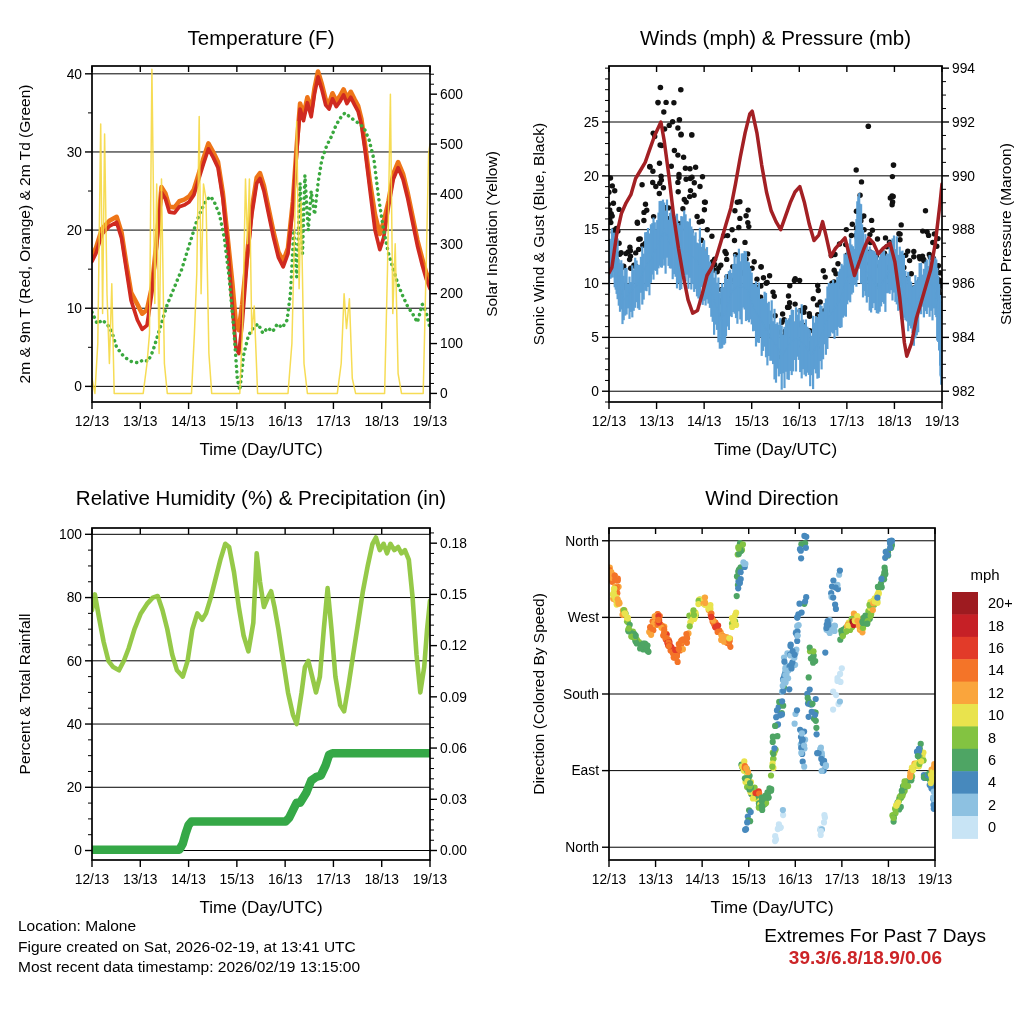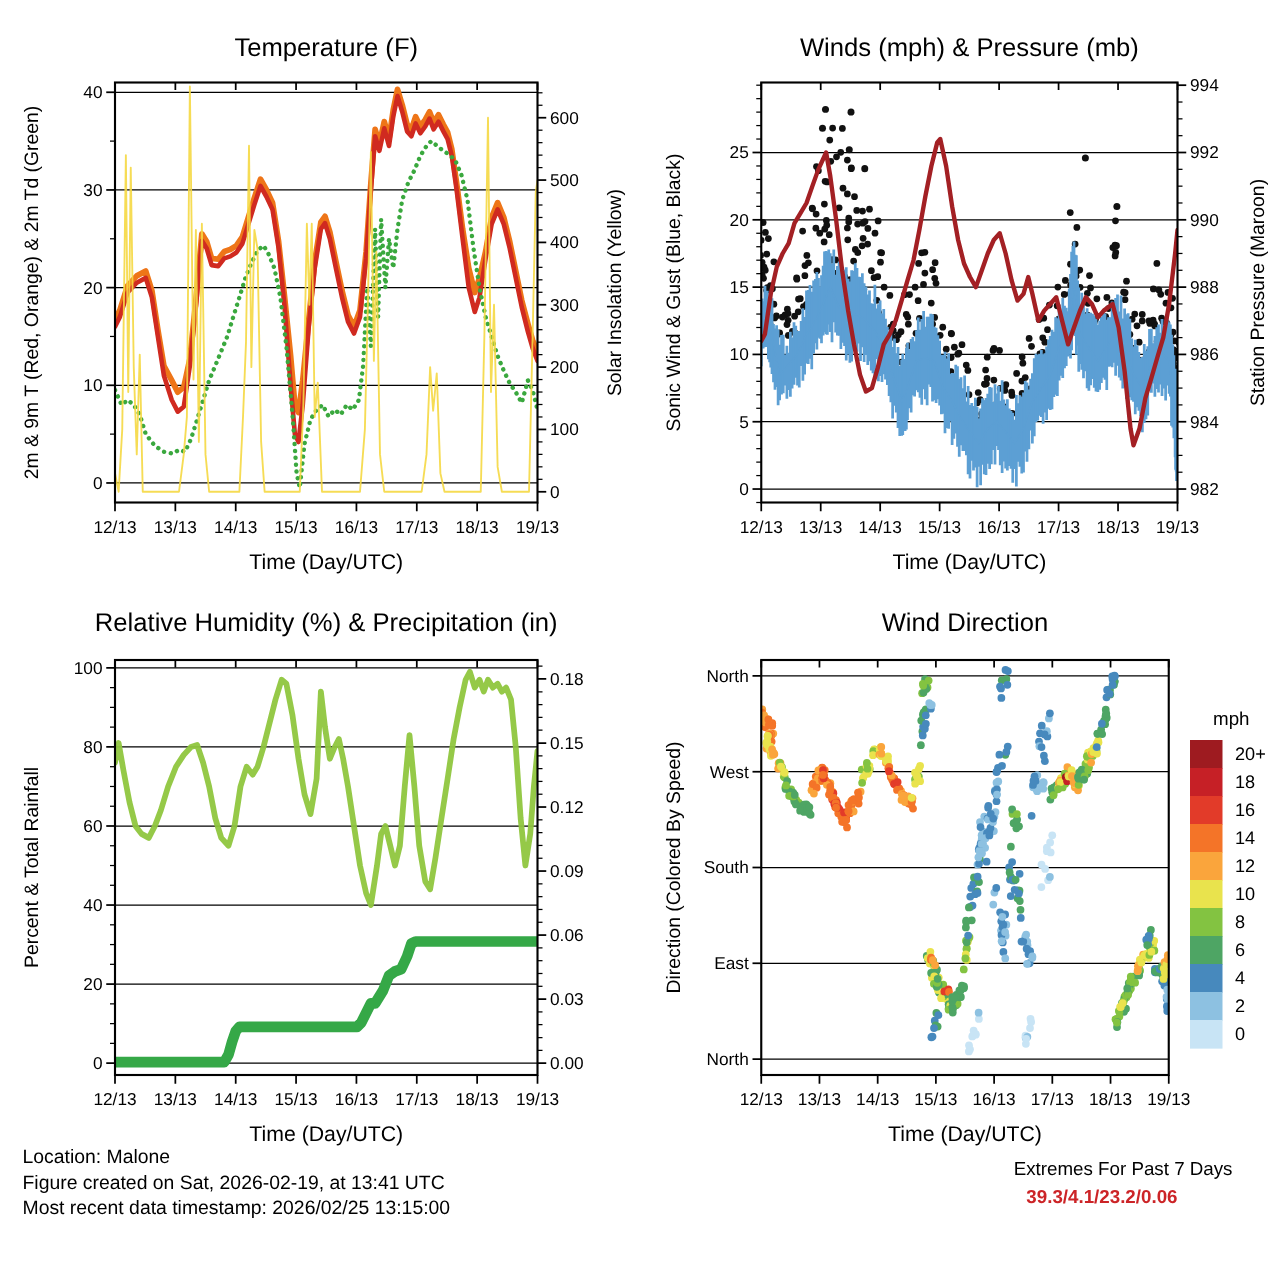--- a/index.html
+++ b/index.html
@@ -1,21 +1,21 @@
 <!DOCTYPE html>
 <html><head>
 <meta charset="utf-8">
 <style>
   html,body{margin:0;padding:0;background:#fff;}
   .board{position:relative;width:1024px;height:1024px;background:#ffffff;
          font-family:"Liberation Sans",sans-serif;overflow:hidden;}
   .panel{position:absolute;}
   #station-info{position:absolute;left:18px;top:916px;font-size:15.5px;line-height:20.6px;color:#000;}
   #station-info div{white-space:nowrap;}
-  #extremes{position:absolute;right:38px;top:925px;text-align:right;font-size:15px;line-height:21.5px;color:#000;}
+  #extremes{position:absolute;right:38px;top:925px;text-align:right;font-size:19px;line-height:21.5px;color:#000;}
   #extremes .vals{font-weight:bold;padding-right:44px;}
   svg text{fill:#000;}
 </style>
 </head>
 <body>
 
 <div class="board">
   <svg id="temperature" class="panel" style="left:0;top:0" width="512" height="470">
       <line x1="92" x2="430" y1="386.37209302325584" y2="386.37209302325584" stroke="#000" stroke-width="1"></line>
       <line x1="92" x2="430" y1="308.2325581395349" y2="308.2325581395349" stroke="#000" stroke-width="1"></line>
@@ -1837,20 +1837,20 @@
       <text x="476" y="307.4" font-size="14.5" text-anchor="start" font-family="&quot;Liberation Sans&quot;,sans-serif">4</text>
       <rect x="440" y="313.6" width="26" height="22.9" fill="#8dc1e1"></rect>
       <text x="476" y="329.8" font-size="14.5" text-anchor="start" font-family="&quot;Liberation Sans&quot;,sans-serif">2</text>
       <rect x="440" y="336" width="26" height="22.9" fill="#c8e4f5"></rect>
       <text x="476" y="352.2" font-size="14.5" text-anchor="start" font-family="&quot;Liberation Sans&quot;,sans-serif">0</text>
     </svg>
 
   <div id="station-info">
     <div>Location: Malone</div>
     <div>Figure created on Sat, 2026-02-19, at 13:41 UTC</div>
-    <div>Most recent data timestamp: 2026/02/25 13:15:00</div>
+    <div>Most recent data timestamp: 2026/02/19 13:15:00</div>
   </div>
 
   <div id="extremes">
     <div>Extremes For Past 7 Days</div>
-    <div class="vals" style="color: rgb(204, 36, 39);">39.3/4.1/23.2/0.06</div>
+    <div class="vals" style="color: rgb(204, 36, 39);">39.3/6.8/18.9/0.06</div>
   </div>
 </div>
 
 </body></html>

